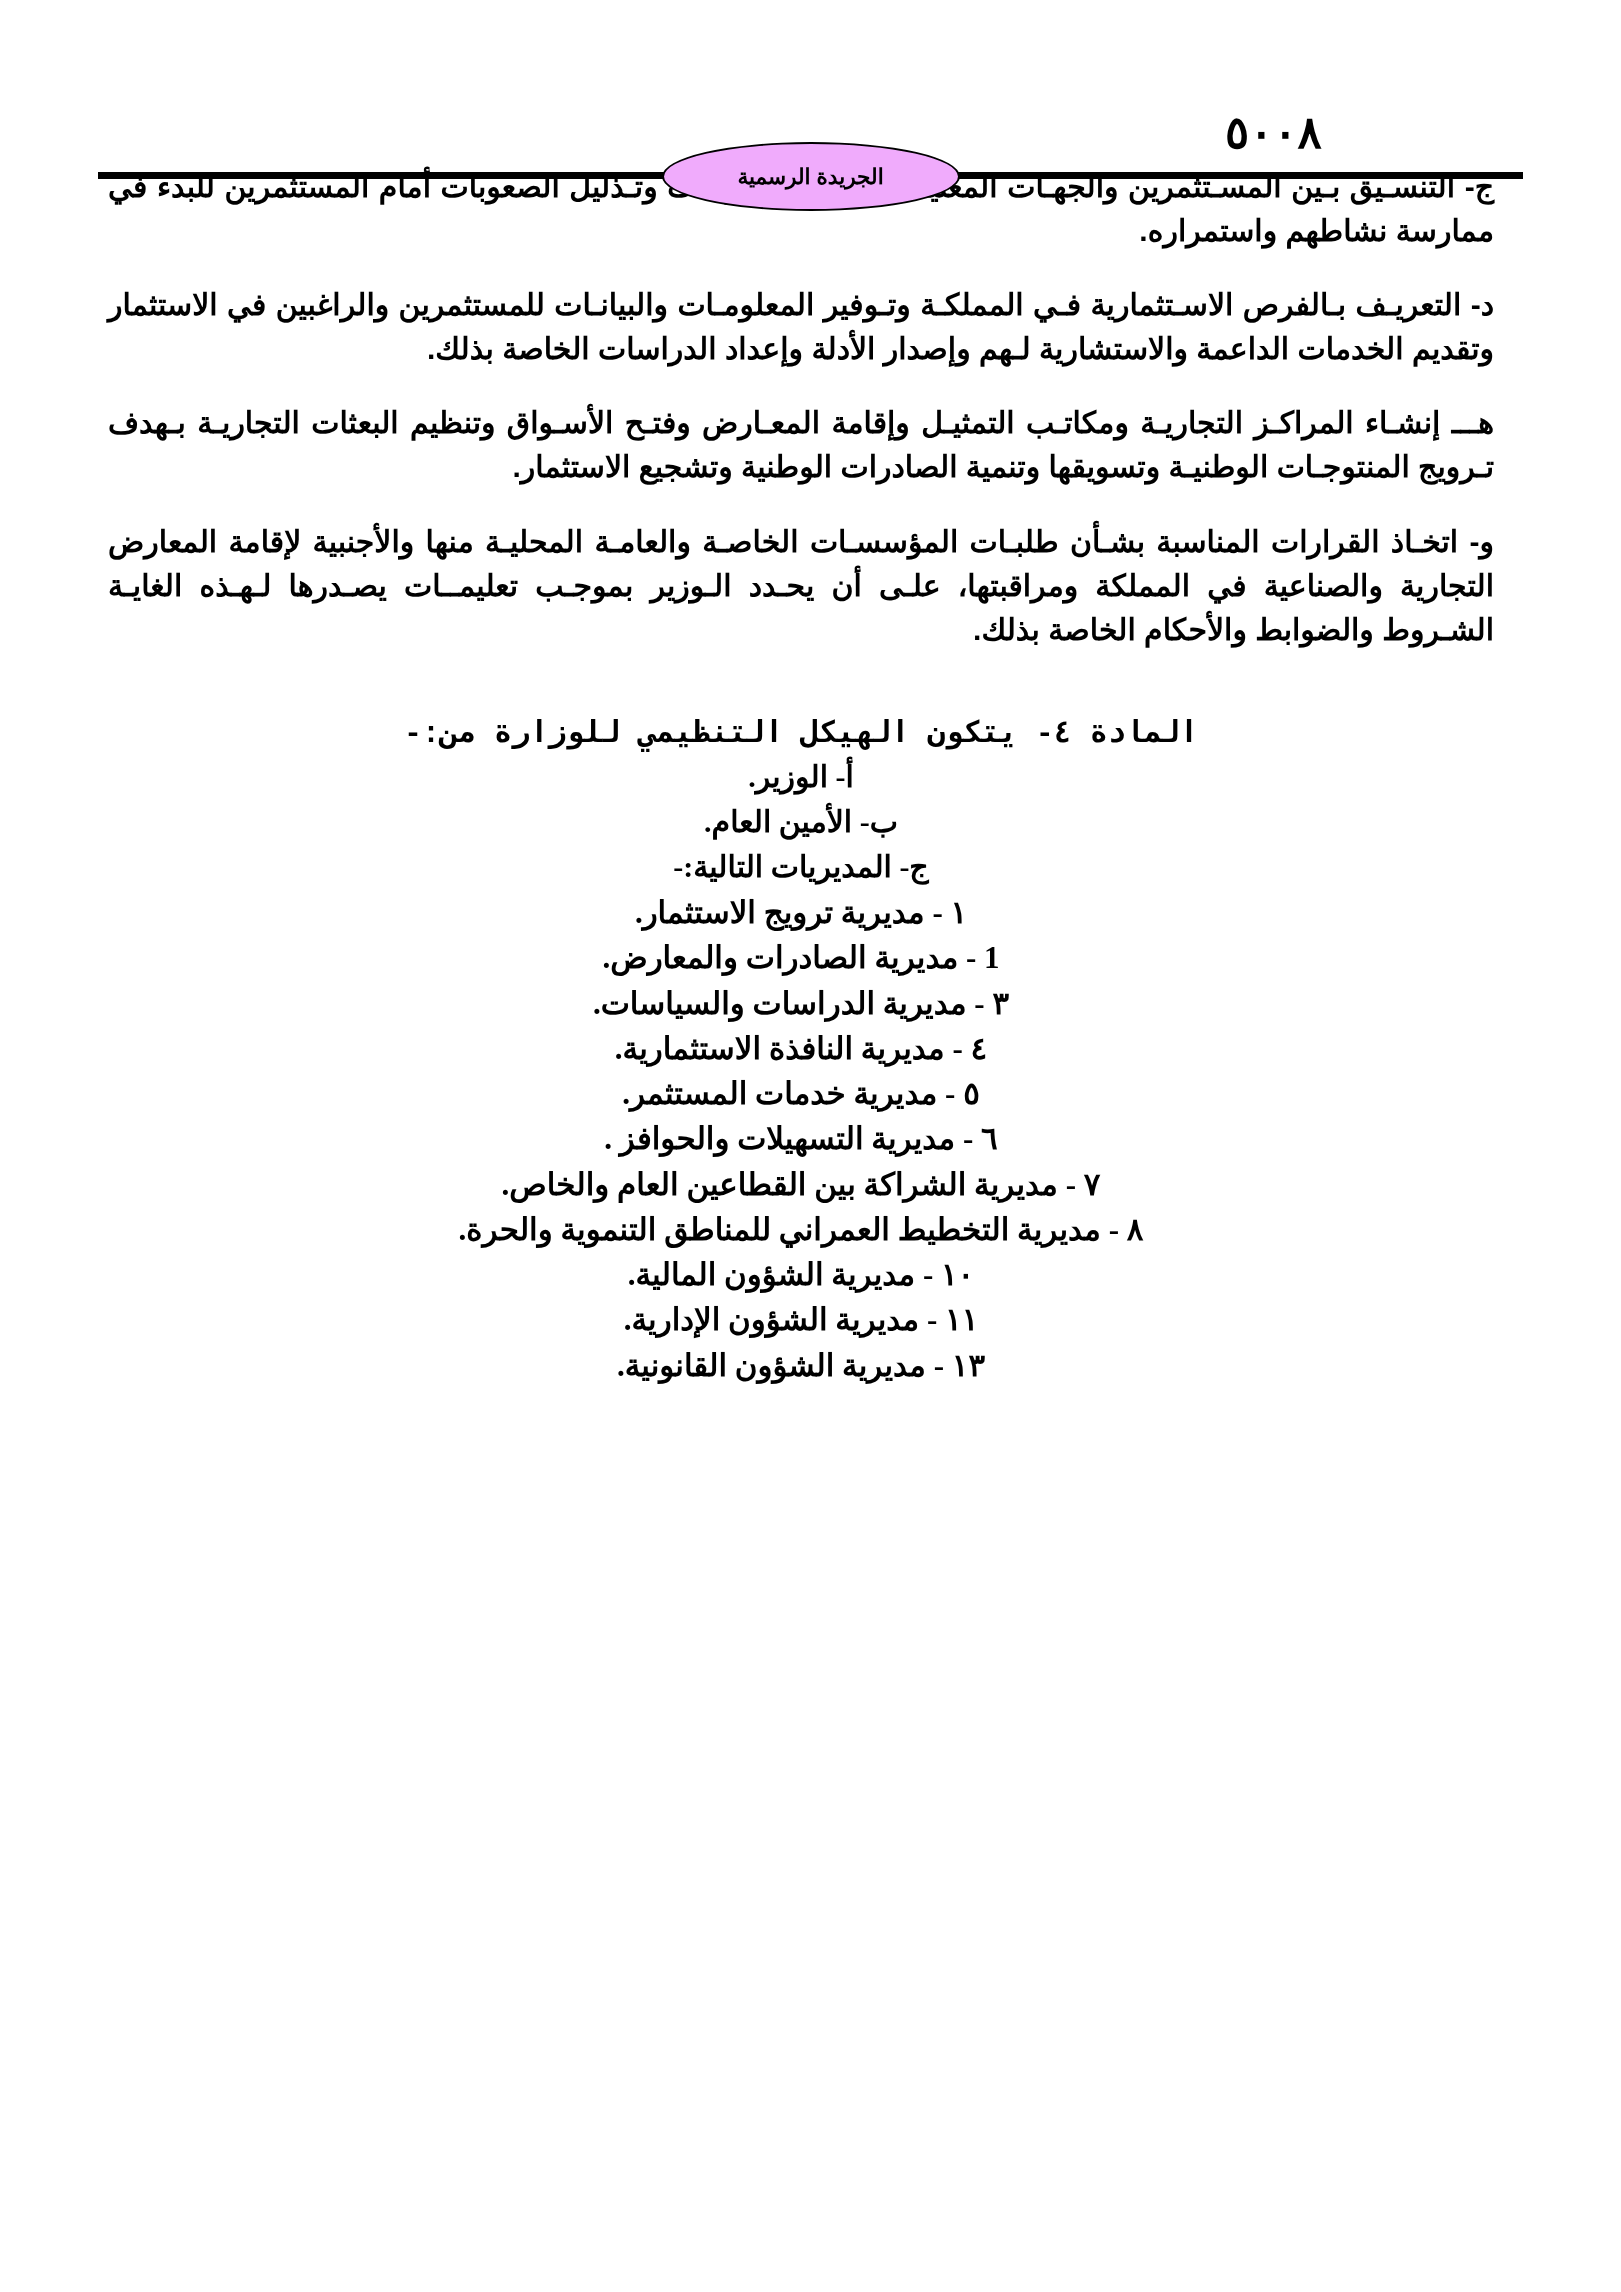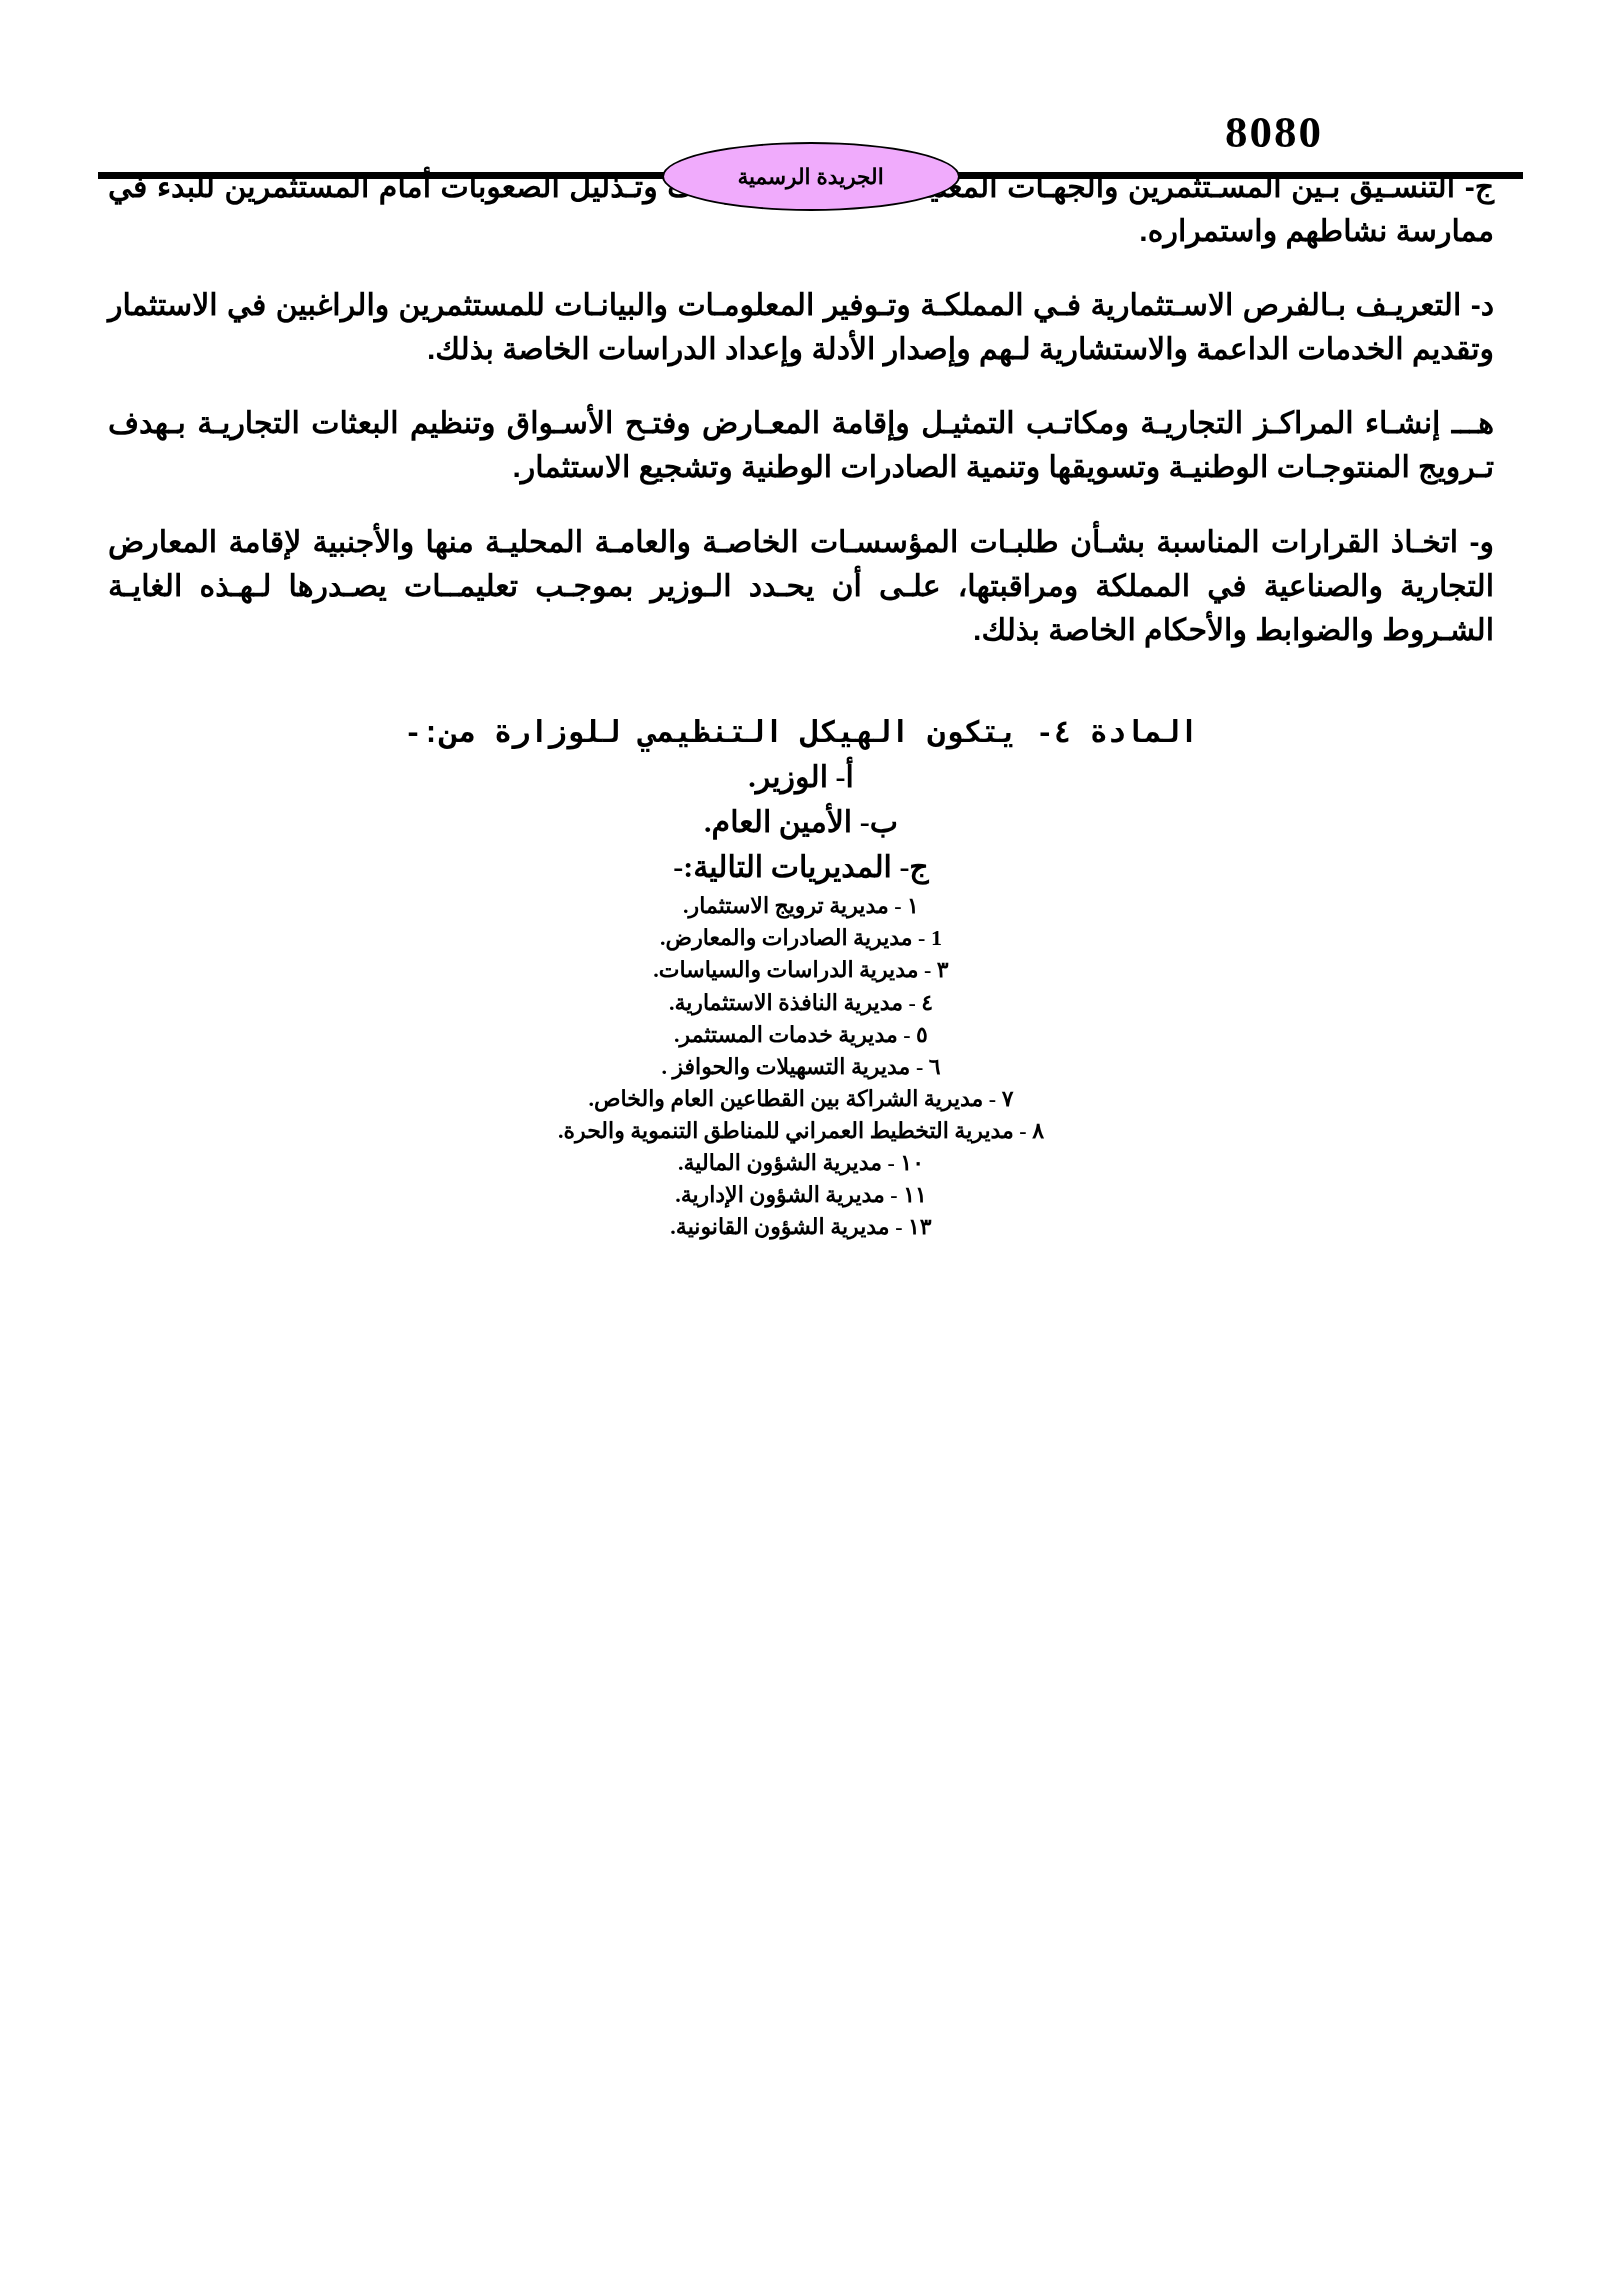--- a/index.html
+++ b/index.html
@@ -108,35 +108,35 @@
     text-align: center;
     margin-bottom: 2px;
     direction: rtl;
     line-height: 1.44;
   }
 
   .list-center {
     margin-top: 2px;
   }
   .list-center .li {
-    font-size: 22px;
+    font-size: 31px;
     font-weight: bold;
     font-family: "Liberation Serif", serif;
     text-align: center;
     line-height: 1.46;
     direction: rtl;
   }
 </style>
 </head>
 <body>
 
 <div class="page">
 
   <div class="header">
-    <div class="page-number">8080</div>
+    <div class="page-number">٥٠٠٨</div>
     <div class="header-rule"></div>
     <div class="header-oval">
       <span>الجريدة الرسمية</span>
     </div>
   </div>
 
   <div class="content">
 
     <p class="para stretch">ج- التنسـيق بـين المسـتثمرين والجهـات المعنيـة لتسـهيل الإجراءات وتـذليل الصعوبات أمام المستثمرين للبدء في ممارسة نشاطهم واستمراره.</p>
     <p class="para stretch">د- التعريـف بـالفرص الاسـتثمارية فـي المملكـة وتـوفير المعلومـات والبيانـات للمستثمرين والراغبين في الاستثمار وتقديم الخدمات الداعمة والاستشارية لـهم وإصدار الأدلة وإعداد الدراسات الخاصة بذلك.</p>

